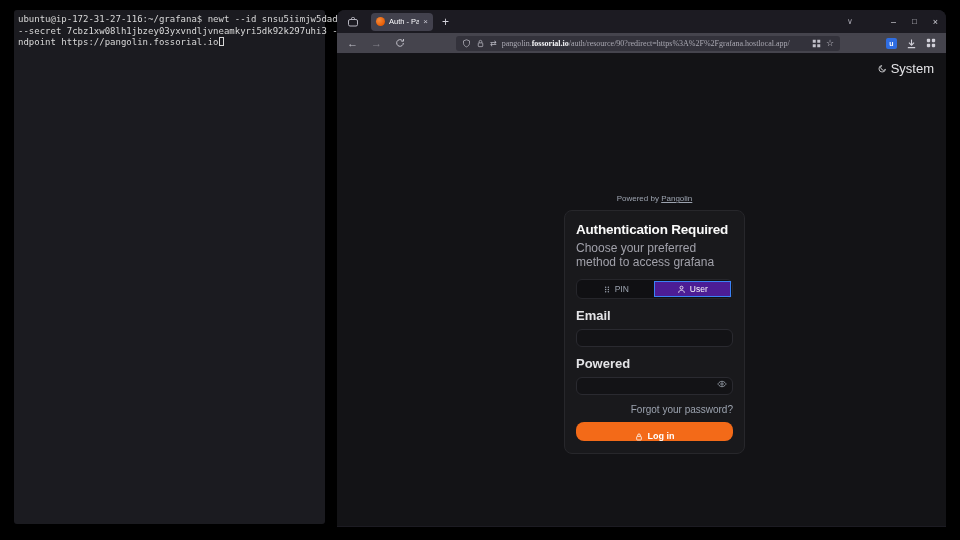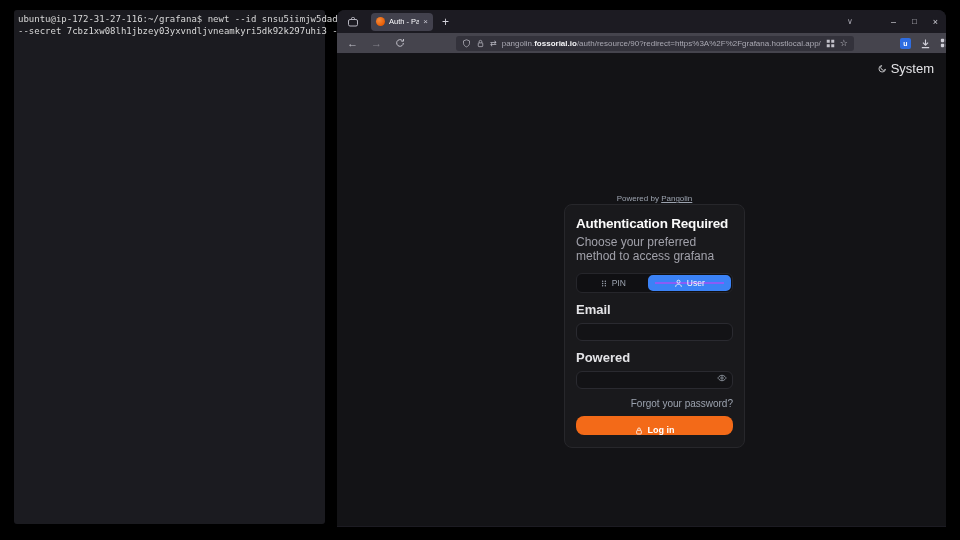--- a/index.html
+++ b/index.html
@@ -36,70 +36,71 @@
   .wc.sq { font-size:8px; }
 
   .toolbar { height:21px; background:#45444d; border-bottom:1px solid #141318;
              display:flex; align-items:center; padding:0 10px; }
   .nav { font-size:11px; color:#c3c2cb; margin-right:13px; display:flex; align-items:center; }
   .nav.dim { color:#85848d; }
   .urlbar { flex:1; margin-left:38px; margin-right:46px; height:15px; background:#33323b;
             border-radius:3px; display:flex; align-items:center; padding:0 6px; gap:5px; }
   .urlbar .icn { display:flex; align-items:center; color:#b9b8c2; }
   .swap { font-size:8px; color:#b9b8c2; }
-  .url { flex:1; font-size:8px; white-space:nowrap; overflow:hidden; color:#a9a8b2; }
+  .url { flex:1; font-size:8px; white-space:nowrap; overflow:hidden; color:#a9a8b2;font-family:Liberation Serif, serif; }
   .u-dim { color:#a9a8b2; }
   .u-bold { color:#f4f4f7; font-weight:700; }
   .grid-ic { color:#c3c2cb; display:flex; }
   .star { font-size:9px; color:#c3c2cb; }
   .ext-icons { display:flex; align-items:center; gap:9px; color:#d2d1da; }
   .ext-icons > span { display:flex; align-items:center; }
   .ublock { width:11px; height:11px; background:#2f6de1; border-radius:2px;
             display:flex; align-items:center; justify-content:center; }
   .ublock b { color:#fff; font-size:7px; font-weight:700; }
 
   
   .content { position:relative; height:472px; background:#131316; }
   .theme { position:absolute; top:7px; right:12px; display:flex; align-items:center; gap:4px;
            color:#e4e4e7; font-size:13px; }
   .theme .icn { display:flex; color:#e4e4e7; }
 
   .authcol { position:absolute; left:205px; top:140px; width:203px;padding-left:22px; }
   .powered { text-align:center; font-size:8px; color:#9ca3af; }
   .plink { color:#9ca3af; text-decoration:underline; cursor:pointer; }
-  .card { margin-top:1px; background:#19191c; border:1px solid #27272b; border-radius:8px;
+  .card { margin-top:7px; background:#19191c; border:1px solid #27272b; border-radius:8px;
           padding:11px 11px 12px; }
   .card-title { font-size:13.5px; font-weight:700; color:#fafafa; letter-spacing:-0.2px; }
   .card-sub { margin-top:4px; font-size:12px; color:#a1a1aa; }
   .seg { margin-top:10px; height:20px; background:#101013; border:1px solid #26262b;
          border-radius:6px; display:flex; padding:1px; }
   .seg-tab { flex:1; display:flex; align-items:center; justify-content:center; gap:4px;
-             font-size:8.5px; color:#9ca3af; border-radius:5px; }
+             font-size:8.5px; color:#9ca3af; border-radius:0; }
   .seg-tab .icn { display:flex; }
-  .seg-tab.active { background:#8b5cf6; border:7px solid #3b82f6; color:#fafafa; }
+  .seg-tab.active { background:#4c1d95; border:1px solid #3b82f6; color:#fafafa; }
   .flabel { margin-top:9px; font-size:13px; font-weight:700; color:#e4e4e7; }
   .inwrap { position:relative; margin-top:4px; }
   .fin { width:100%; height:18px; background:#131316; border:1px solid #2a2a30;
          border-radius:6px; outline:none; color:#e4e4e7; font-size:9px; padding:0 6px; }
   .eye { position:absolute; right:6px; top:4px; color:#9ca3af; display:flex; }
   .forgot { margin-top:9px; text-align:right; font-size:10px; color:#9ca3af; cursor:pointer; }
   .login { margin-top:7px; width:100%; height:19px; border:none; border-radius:8px;
            background:var(--accent, #f36a18); color:#fff; font-size:9px; font-weight:700;
            font-family:"Liberation Sans", sans-serif;
            display:flex; align-items:flex-end; justify-content:center; gap:5px; cursor:pointer; }
   .login .icn { display:flex; }
 </style>
 </head>
 <body>
 
 <div class="canvas">
 
   <section class="terminal">
     <div class="t-line"><span>ubuntu@ip-172-31-27-116:~/grafana$ newt --id snsu5iimjw5dadv</span></div>
     <div class="t-line"><span>--secret 7cbz1xw08lh1jbzey03yxvndljvneamkyri5dk92k297uhi3 --e</span></div>
+    <div class="t-line"><span>ndpoint https://pangolin.fossorial.io</span><span class="cursor"></span></div>
   </section>
 
   <section class="browser">
 
     <div class="tabbar">
       <span class="fxview">
         <svg width="12" height="12" viewBox="0 0 12 12">
             <rect x="1.5" y="3.5" width="9" height="6.5" rx="1.5" fill="none" stroke="currentColor"></rect>
             <path d="M4.5 3.5V2.5a1 1 0 0 1 1-1h1a1 1 0 0 1 1 1v1" fill="none" stroke="currentColor"></path>
           </svg>

